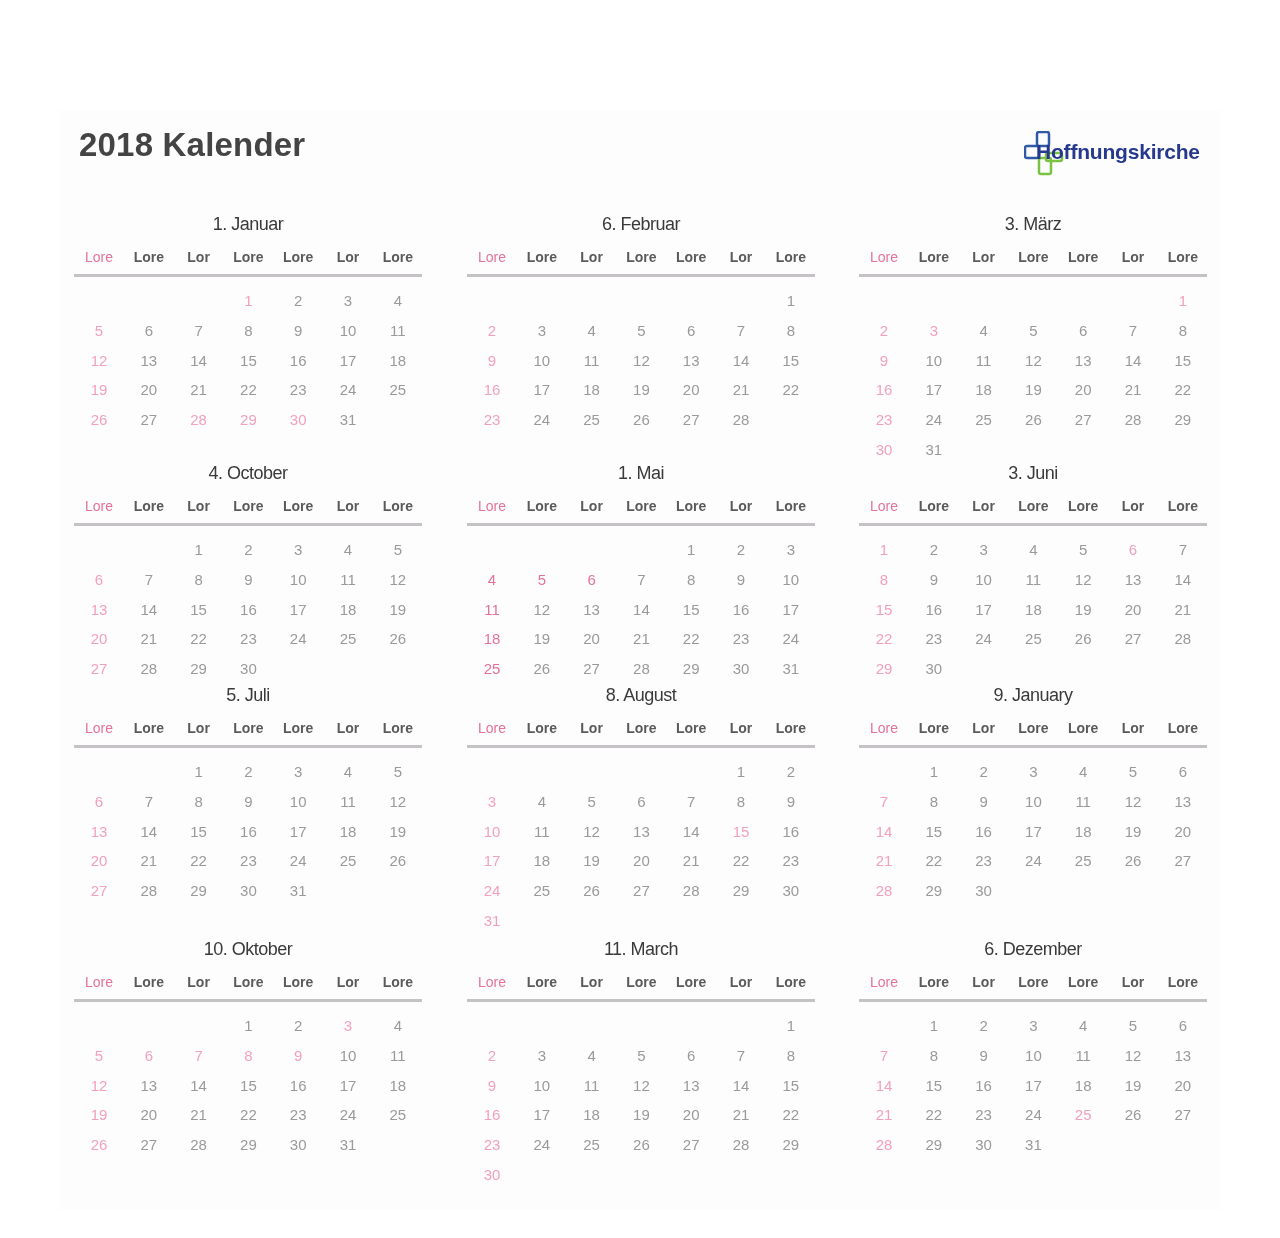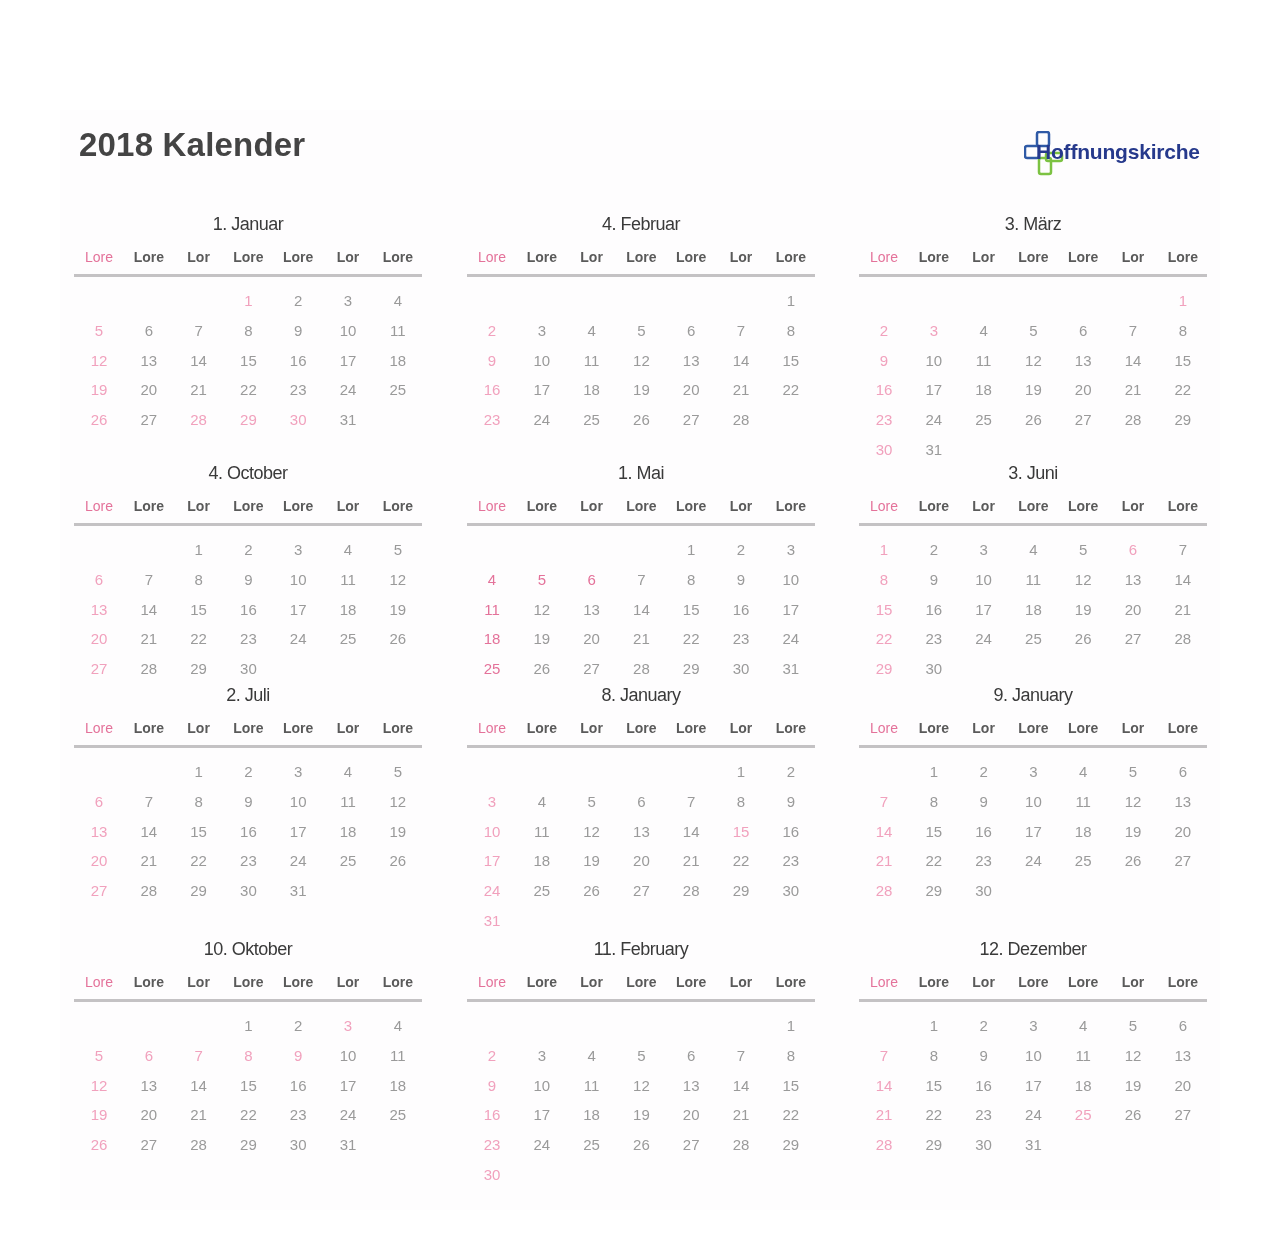--- a/index.html
+++ b/index.html
@@ -74,21 +74,21 @@
       <div class="day" style="left: 249px; top: 167.4px;">24</div>
       <div class="day" style="left: 298.8px; top: 167.4px;">25</div>
       <div class="day hol" style="left: 0px; top: 197.2px;">26</div>
       <div class="day" style="left: 49.8px; top: 197.2px;">27</div>
       <div class="day hol" style="left: 99.6px; top: 197.2px;">28</div>
       <div class="day hol" style="left: 149.4px; top: 197.2px;">29</div>
       <div class="day hol" style="left: 199.2px; top: 197.2px;">30</div>
       <div class="day" style="left: 249px; top: 197.2px;">31</div>
     </div>
     <div class="month" style="left: 467px; top: 214px;">
-      <div class="month-title">4. Februar</div>
+      <div class="month-title">6. Februar</div>
       <div class="wd-row">
         <div class="wd sun" style="left: 0px;">Lore</div>
         <div class="wd" style="left: 49.8px;">Lore</div>
         <div class="wd" style="left: 99.6px;">Lor</div>
         <div class="wd" style="left: 149.4px;">Lore</div>
         <div class="wd" style="left: 199.2px;">Lore</div>
         <div class="wd" style="left: 249px;">Lor</div>
         <div class="wd" style="left: 298.8px;">Lore</div>
       </div>
       <div class="day" style="left: 298.8px; top: 78px;">1</div>
@@ -284,21 +284,21 @@
       <div class="day" style="left: 49.8px; top: 167.4px;">23</div>
       <div class="day" style="left: 99.6px; top: 167.4px;">24</div>
       <div class="day" style="left: 149.4px; top: 167.4px;">25</div>
       <div class="day" style="left: 199.2px; top: 167.4px;">26</div>
       <div class="day" style="left: 249px; top: 167.4px;">27</div>
       <div class="day" style="left: 298.8px; top: 167.4px;">28</div>
       <div class="day hol" style="left: 0px; top: 197.2px;">29</div>
       <div class="day" style="left: 49.8px; top: 197.2px;">30</div>
     </div>
     <div class="month" style="left: 74px; top: 685px;">
-      <div class="month-title">2. Juli</div>
+      <div class="month-title">5. Juli</div>
       <div class="wd-row">
         <div class="wd sun" style="left: 0px;">Lore</div>
         <div class="wd" style="left: 49.8px;">Lore</div>
         <div class="wd" style="left: 99.6px;">Lor</div>
         <div class="wd" style="left: 149.4px;">Lore</div>
         <div class="wd" style="left: 199.2px;">Lore</div>
         <div class="wd" style="left: 249px;">Lor</div>
         <div class="wd" style="left: 298.8px;">Lore</div>
       </div>
       <div class="day" style="left: 99.6px; top: 78px;">1</div>
@@ -327,21 +327,21 @@
       <div class="day" style="left: 199.2px; top: 167.4px;">24</div>
       <div class="day" style="left: 249px; top: 167.4px;">25</div>
       <div class="day" style="left: 298.8px; top: 167.4px;">26</div>
       <div class="day hol" style="left: 0px; top: 197.2px;">27</div>
       <div class="day" style="left: 49.8px; top: 197.2px;">28</div>
       <div class="day" style="left: 99.6px; top: 197.2px;">29</div>
       <div class="day" style="left: 149.4px; top: 197.2px;">30</div>
       <div class="day" style="left: 199.2px; top: 197.2px;">31</div>
     </div>
     <div class="month" style="left: 467px; top: 685px;">
-      <div class="month-title">8. January</div>
+      <div class="month-title">8. August</div>
       <div class="wd-row">
         <div class="wd sun" style="left: 0px;">Lore</div>
         <div class="wd" style="left: 49.8px;">Lore</div>
         <div class="wd" style="left: 99.6px;">Lor</div>
         <div class="wd" style="left: 149.4px;">Lore</div>
         <div class="wd" style="left: 199.2px;">Lore</div>
         <div class="wd" style="left: 249px;">Lor</div>
         <div class="wd" style="left: 298.8px;">Lore</div>
       </div>
       <div class="day" style="left: 249px; top: 78px;">1</div>
@@ -455,21 +455,21 @@
       <div class="day" style="left: 249px; top: 167.4px;">24</div>
       <div class="day" style="left: 298.8px; top: 167.4px;">25</div>
       <div class="day hol" style="left: 0px; top: 197.2px;">26</div>
       <div class="day" style="left: 49.8px; top: 197.2px;">27</div>
       <div class="day" style="left: 99.6px; top: 197.2px;">28</div>
       <div class="day" style="left: 149.4px; top: 197.2px;">29</div>
       <div class="day" style="left: 199.2px; top: 197.2px;">30</div>
       <div class="day" style="left: 249px; top: 197.2px;">31</div>
     </div>
     <div class="month" style="left: 467px; top: 939px;">
-      <div class="month-title">11. February</div>
+      <div class="month-title">11. March</div>
       <div class="wd-row">
         <div class="wd sun" style="left: 0px;">Lore</div>
         <div class="wd" style="left: 49.8px;">Lore</div>
         <div class="wd" style="left: 99.6px;">Lor</div>
         <div class="wd" style="left: 149.4px;">Lore</div>
         <div class="wd" style="left: 199.2px;">Lore</div>
         <div class="wd" style="left: 249px;">Lor</div>
         <div class="wd" style="left: 298.8px;">Lore</div>
       </div>
       <div class="day" style="left: 298.8px; top: 78px;">1</div>
@@ -497,21 +497,21 @@
       <div class="day hol" style="left: 0px; top: 197.2px;">23</div>
       <div class="day" style="left: 49.8px; top: 197.2px;">24</div>
       <div class="day" style="left: 99.6px; top: 197.2px;">25</div>
       <div class="day" style="left: 149.4px; top: 197.2px;">26</div>
       <div class="day" style="left: 199.2px; top: 197.2px;">27</div>
       <div class="day" style="left: 249px; top: 197.2px;">28</div>
       <div class="day" style="left: 298.8px; top: 197.2px;">29</div>
       <div class="day hol" style="left: 0px; top: 227px;">30</div>
     </div>
     <div class="month" style="left: 859px; top: 939px;">
-      <div class="month-title">12. Dezember</div>
+      <div class="month-title">6. Dezember</div>
       <div class="wd-row">
         <div class="wd sun" style="left: 0px;">Lore</div>
         <div class="wd" style="left: 49.8px;">Lore</div>
         <div class="wd" style="left: 99.6px;">Lor</div>
         <div class="wd" style="left: 149.4px;">Lore</div>
         <div class="wd" style="left: 199.2px;">Lore</div>
         <div class="wd" style="left: 249px;">Lor</div>
         <div class="wd" style="left: 298.8px;">Lore</div>
       </div>
       <div class="day" style="left: 49.8px; top: 78px;">1</div>

